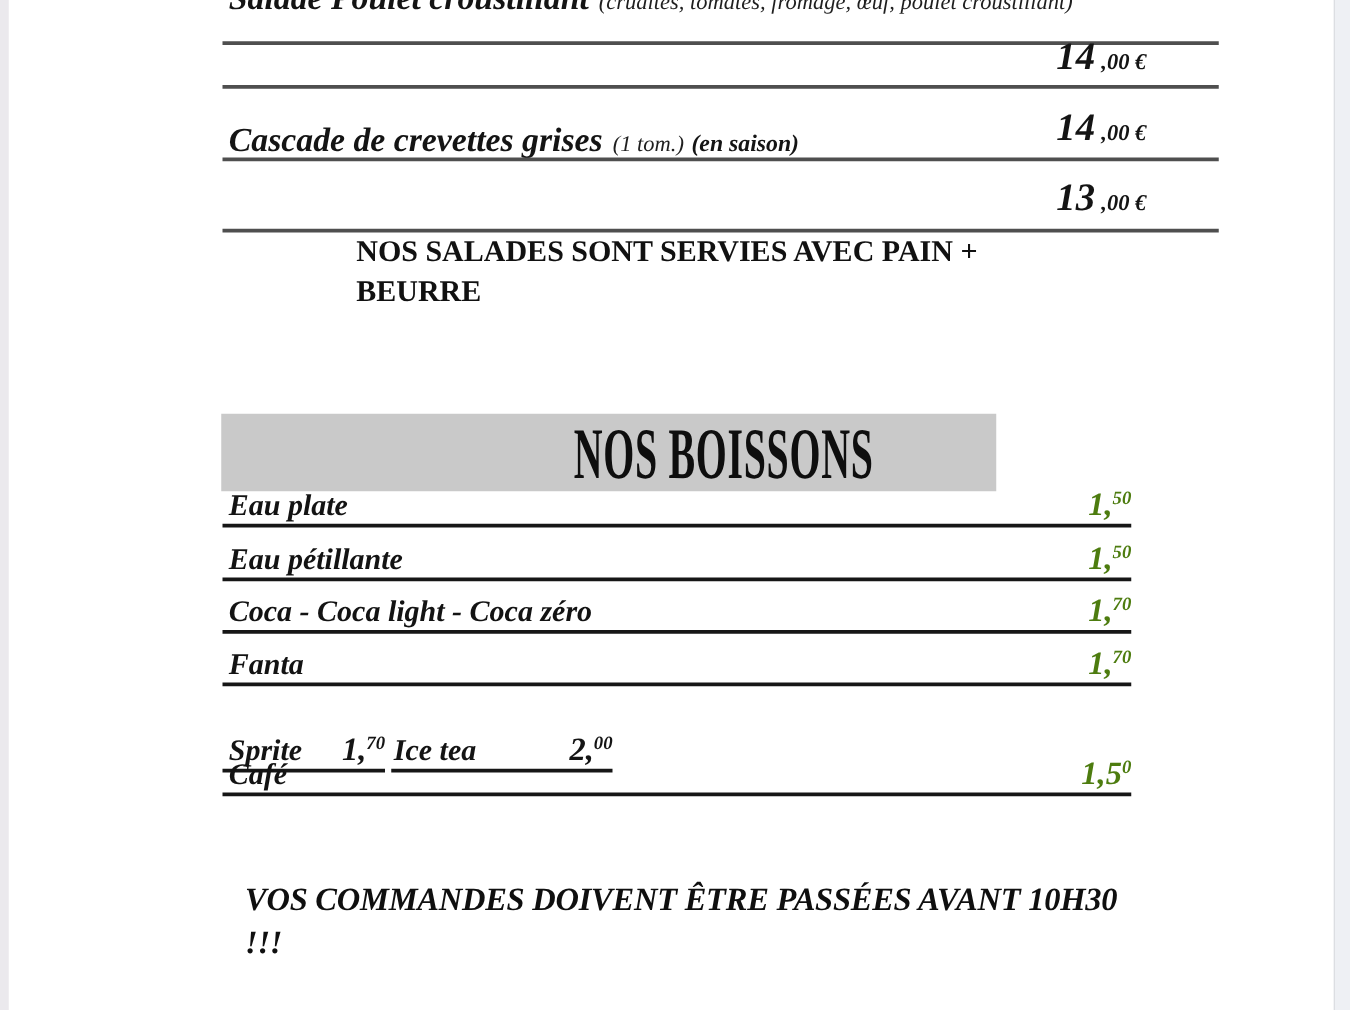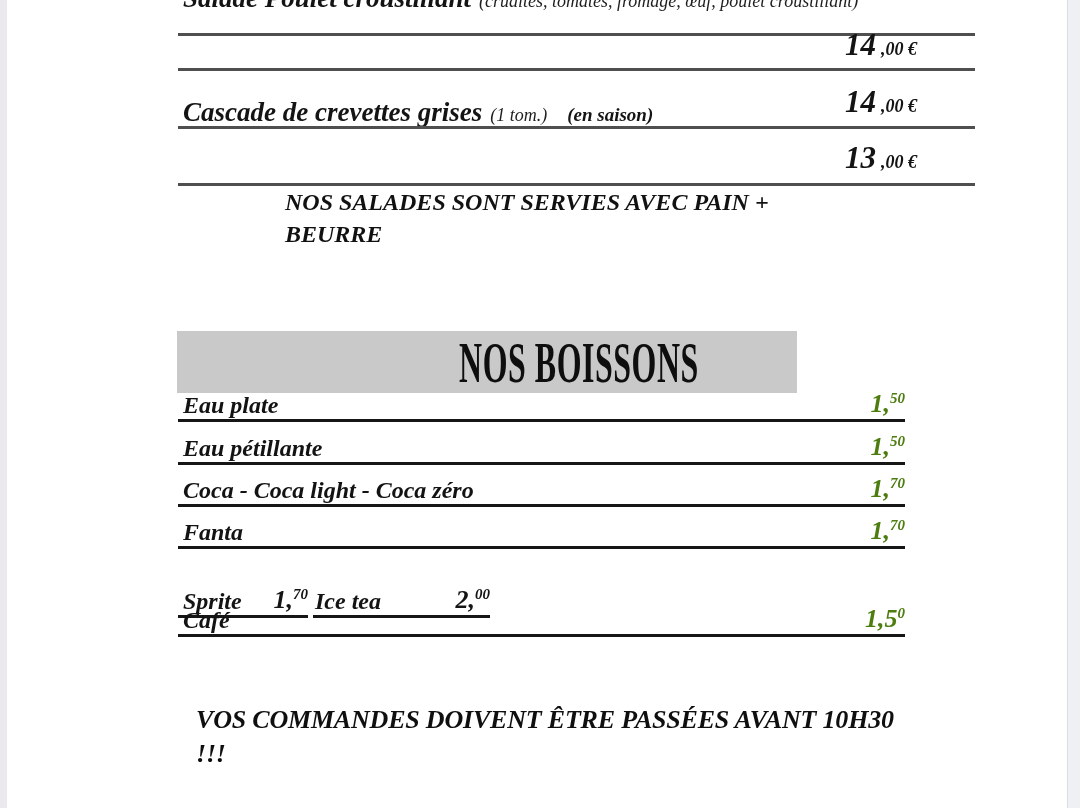--- a/index.html
+++ b/index.html
@@ -5,27 +5,27 @@
   html,body{margin:0;padding:0;background:#ffffff;}
   .page{position:relative;width:1080px;height:808px;background:#ffffff;overflow:hidden;
         font-family:"Liberation Serif", serif;color:#141414;}
   .edge-left{position:absolute;left:0;top:0;width:7px;height:808px;background:#ebe9ed;}
   .edge-right{position:absolute;right:0;top:0;width:12px;height:808px;background:#eef0f4;border-left:1px solid #dcdee2;}
 
   
   .item-line{position:absolute;left:183px;white-space:nowrap;line-height:30px;}
   .nm{font-weight:bold;font-style:italic;font-size:27px;color:#141414;}
   .desc{font-style:italic;font-size:18px;color:#1f1f1f;margin-left:8px;}
-  .desc-b{font-style:italic;font-weight:bold;font-size:19px;color:#141414;margin-left:20px;}
+  .desc-b{font-style:italic;font-weight:bold;font-size:19px;color:#141414;margin-left:6px;}
   .rule{position:absolute;left:178px;width:797px;height:3px;background:#4f4f4f;}
   .price{position:absolute;left:845px;white-space:nowrap;font-style:italic;font-weight:bold;line-height:34px;}
   .price .big{font-size:31px;}
   .price .small{font-size:18px;margin-left:5px;}
 
-  .note-line{position:absolute;left:285px;font-weight:bold;font-style:italic;font-size:24px;
+  .note-line{position:absolute;left:285px;font-weight:bold;font-size:24px;
              line-height:30px;white-space:nowrap;color:#111;}
 
   
   .banner{position:absolute;left:177px;top:331px;width:620px;height:62px;background:#c9c9c9;
           display:flex;align-items:center;justify-content:flex-end;overflow:hidden;}
   .banner-text{font-family:"Liberation Serif",serif;font-weight:bold;font-size:58px;color:#0e0e0e;
                transform:scaleX(0.55);letter-spacing:1px;white-space:nowrap;}
 
   
   .drink-row{position:absolute;left:178px;width:727px;height:34px;border-bottom:3px solid #161616;}

